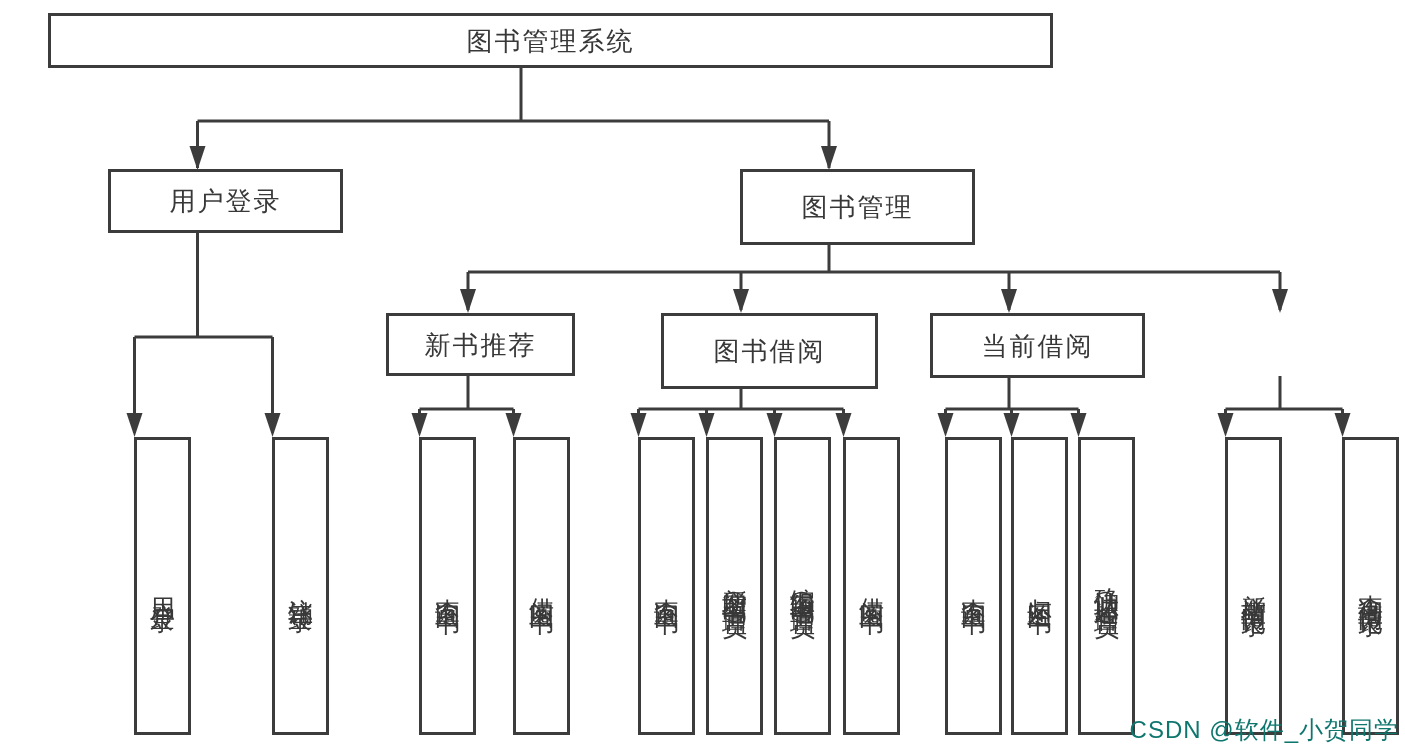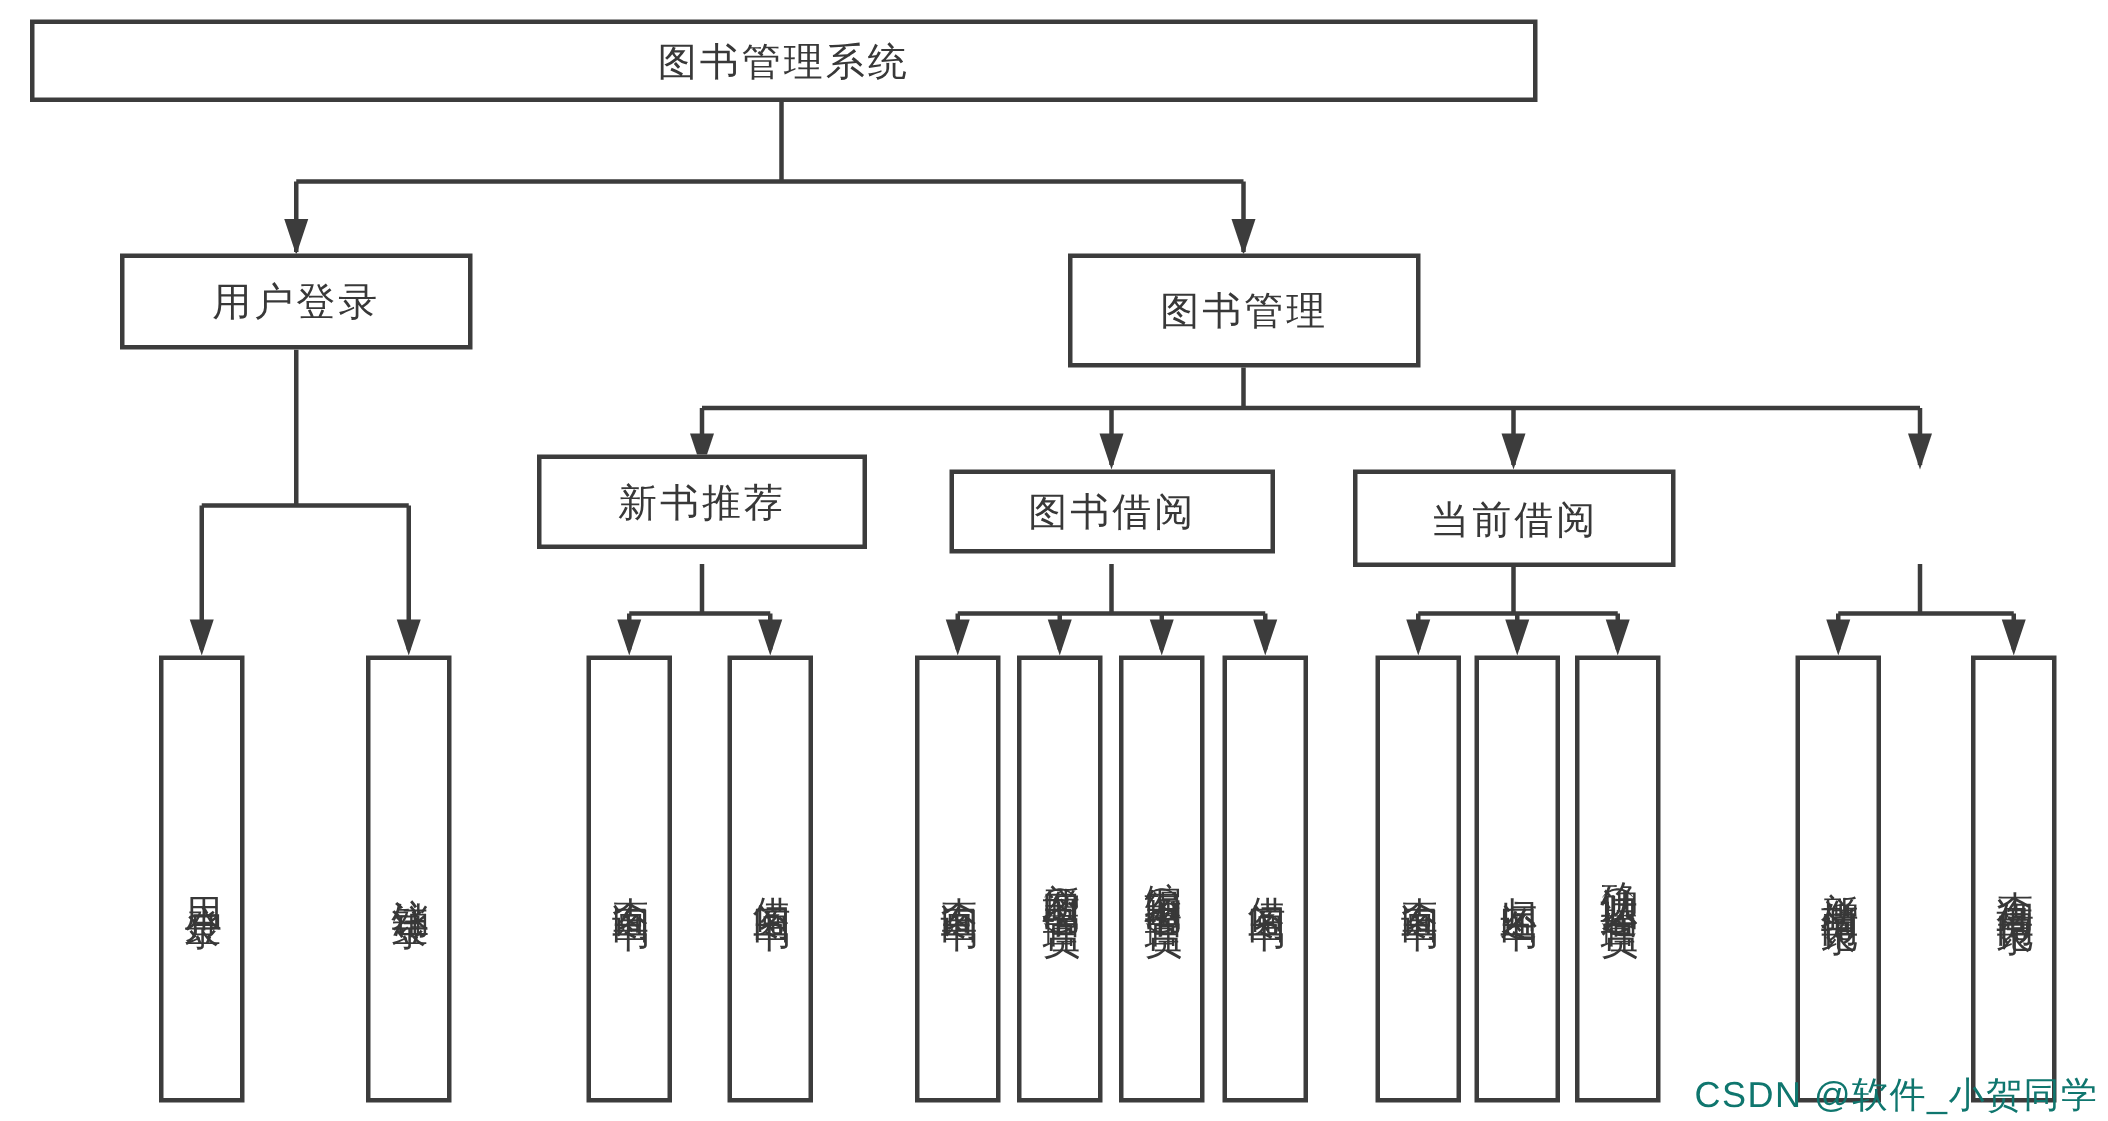--- a/index.html
+++ b/index.html
@@ -25,20 +25,21 @@
     position: absolute;
     box-sizing: border-box;
     background: #ffffff;
     border: 3px solid #3c3c3c;
     color: #383838;
     display: flex;
     align-items: center;
     justify-content: center;
     font-size: 26px;
     line-height: 1;
+    margin-left: 28px;
   }
   .node.h {
     letter-spacing: 2px;
   }
   .node.v {
     writing-mode: vertical-rl;
     text-orientation: mixed;
     letter-spacing: 4px;
     font-size: 25px;
   }
@@ -95,22 +96,22 @@
       <polygon points="1217.5,413 1233.5,413 1225.5,437"></polygon>
       <polygon points="1334.5,413 1350.5,413 1342.5,437"></polygon>
     </g>
   </svg>
 
   <div class="node h" style="left:20px; top:13px; width:1005px; height:55px">图书管理系统</div>
 
   <div class="node h" style="left:80px; top:169px; width:235px; height:64px">用户登录</div>
   <div class="node h" style="left:712px; top:169px; width:235px; height:76px">图书管理</div>
 
-  <div class="node h" style="left:358px; top:303px; width:220px; height:63px">新书推荐</div>
-  <div class="node h" style="left:633px; top:313px; width:217px; height:56px">图书借阅</div>
+  <div class="node h" style="left:358px; top:313px; width:189px; height:63px">新书推荐</div>
+  <div class="node h" style="left:633px; top:313px; width:217px; height:76px">图书借阅</div>
   <div class="node h" style="left:902px; top:313px; width:215px; height:65px">当前借阅</div>
 
   <div class="node v" style="left:106px; top:437px; width:57px; height:298px">用户登录</div>
   <div class="node v" style="left:244px; top:437px; width:57px; height:298px">注销登录</div>
 
   <div class="node v" style="left:391px; top:437px; width:57px; height:298px">查询图书</div>
   <div class="node v" style="left:485px; top:437px; width:57px; height:298px">借阅图书</div>
 
   <div class="node v" style="left:610px; top:437px; width:57px; height:298px">查询图书</div>
   <div class="node v" style="left:678px; top:437px; width:57px; height:298px">新增图书（管理员）</div>

